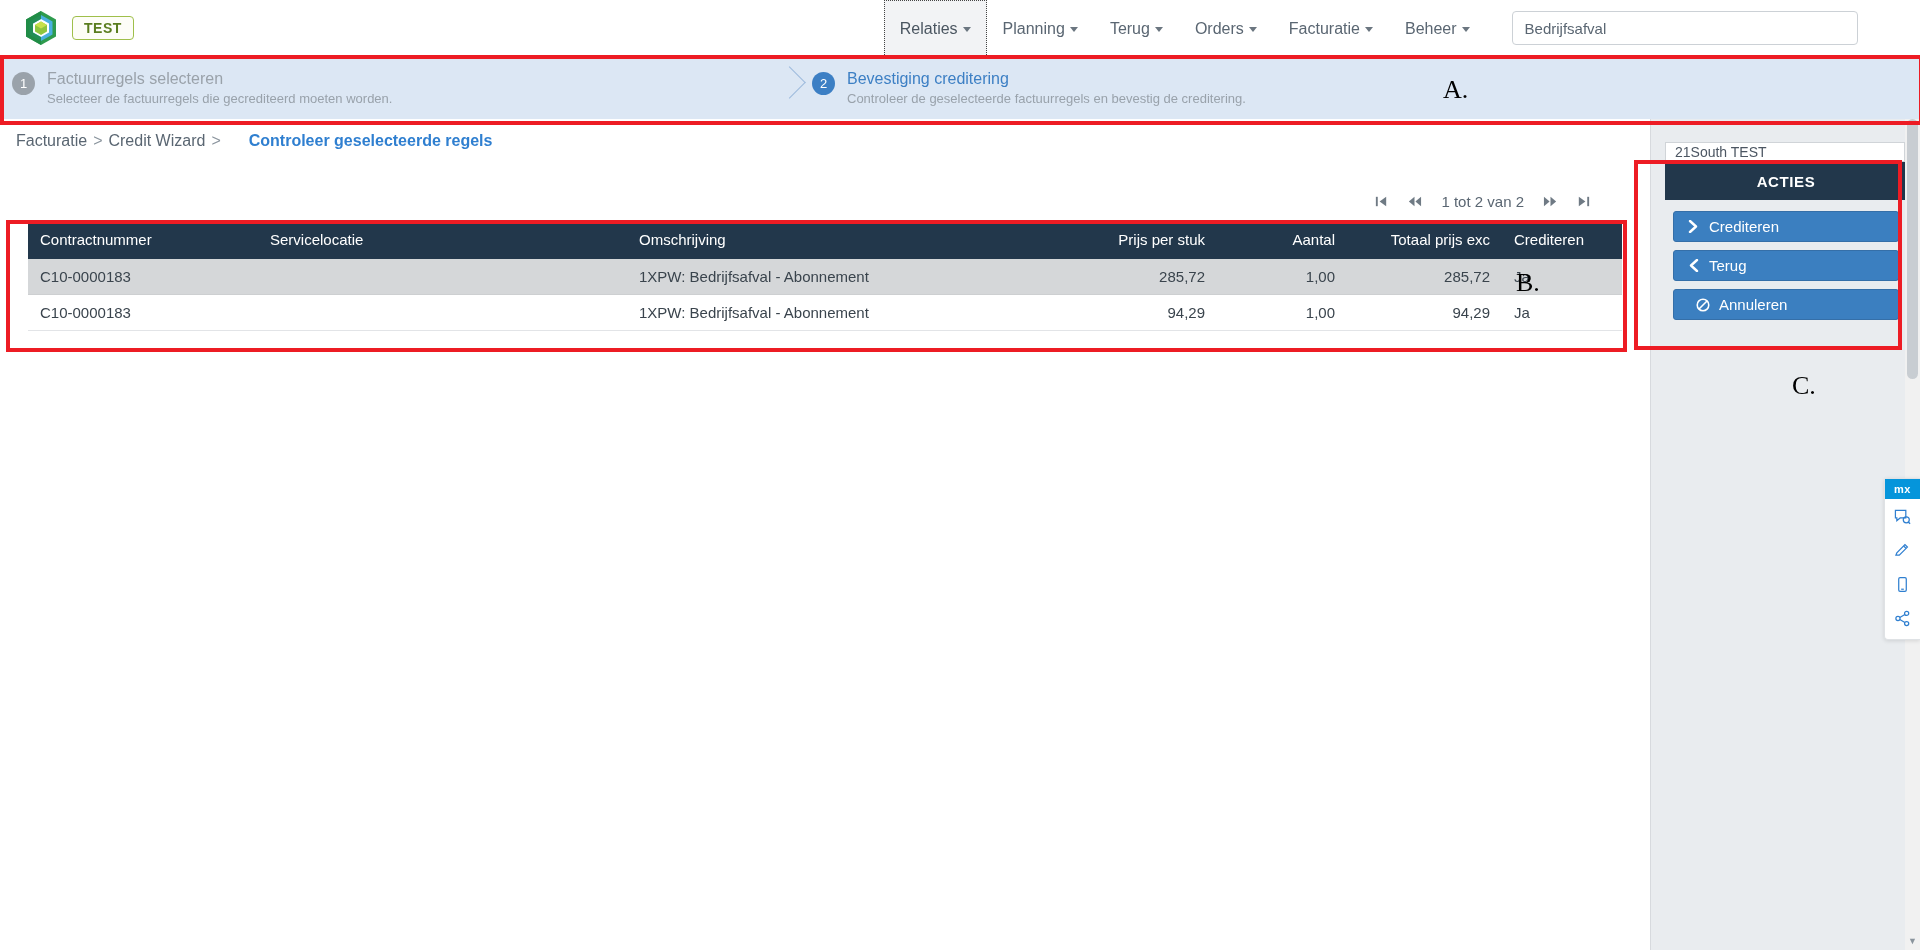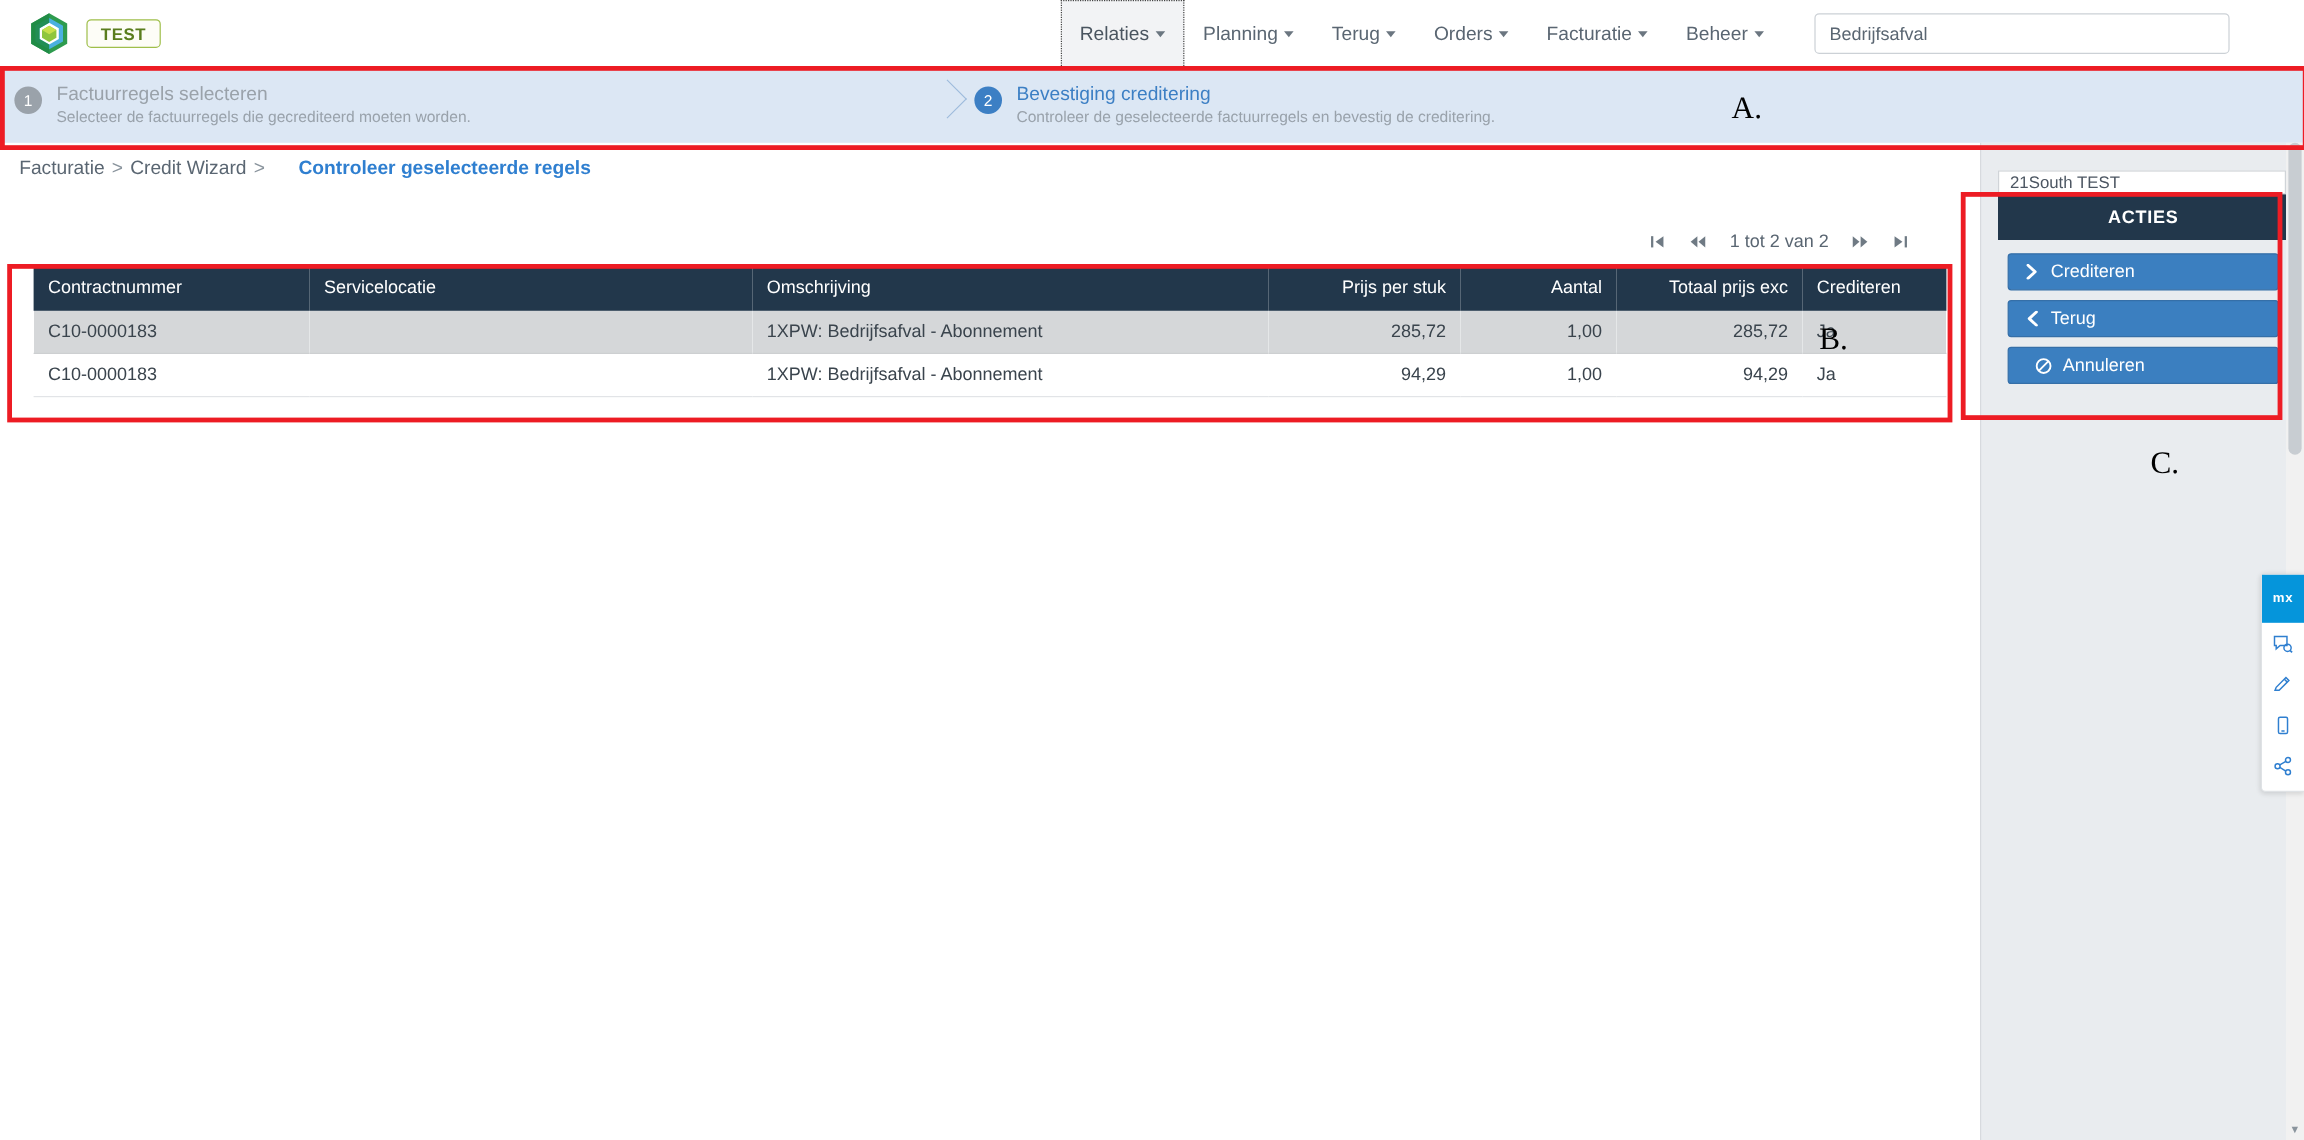--- a/index.html
+++ b/index.html
@@ -133,21 +133,21 @@
   .act-ico { width: 14px; height: 14px; display: inline-flex; align-items: center; justify-content: center; flex: 0 0 auto; }
 
   
   .mxbar {
     position: absolute; right: 0; top: 478px; width: 36px;
     background: #ffffff; border: 1px solid #dfe2e5; border-right: none;
     border-radius: 4px 0 0 4px; padding-bottom: 4px;
     box-shadow: 0 1px 4px rgba(0,0,0,.12);
   }
   .mx-logo {
-    background: #0595db; color: #fff; height: 40px;
+    background: #0595db; color: #fff; height: 20px;
     display: flex; align-items: center; justify-content: center;
     font-size: 11px; font-weight: bold; letter-spacing: .5px;
   }
   .mx-ico {
     height: 34px; display: flex; align-items: center; justify-content: center;
     color: #2f7fd0; cursor: pointer;
   }
 
   
   .scrollbar { position: absolute; right: 0; top: 119px; width: 15px; bottom: 0; background: #f1f1f1; }

